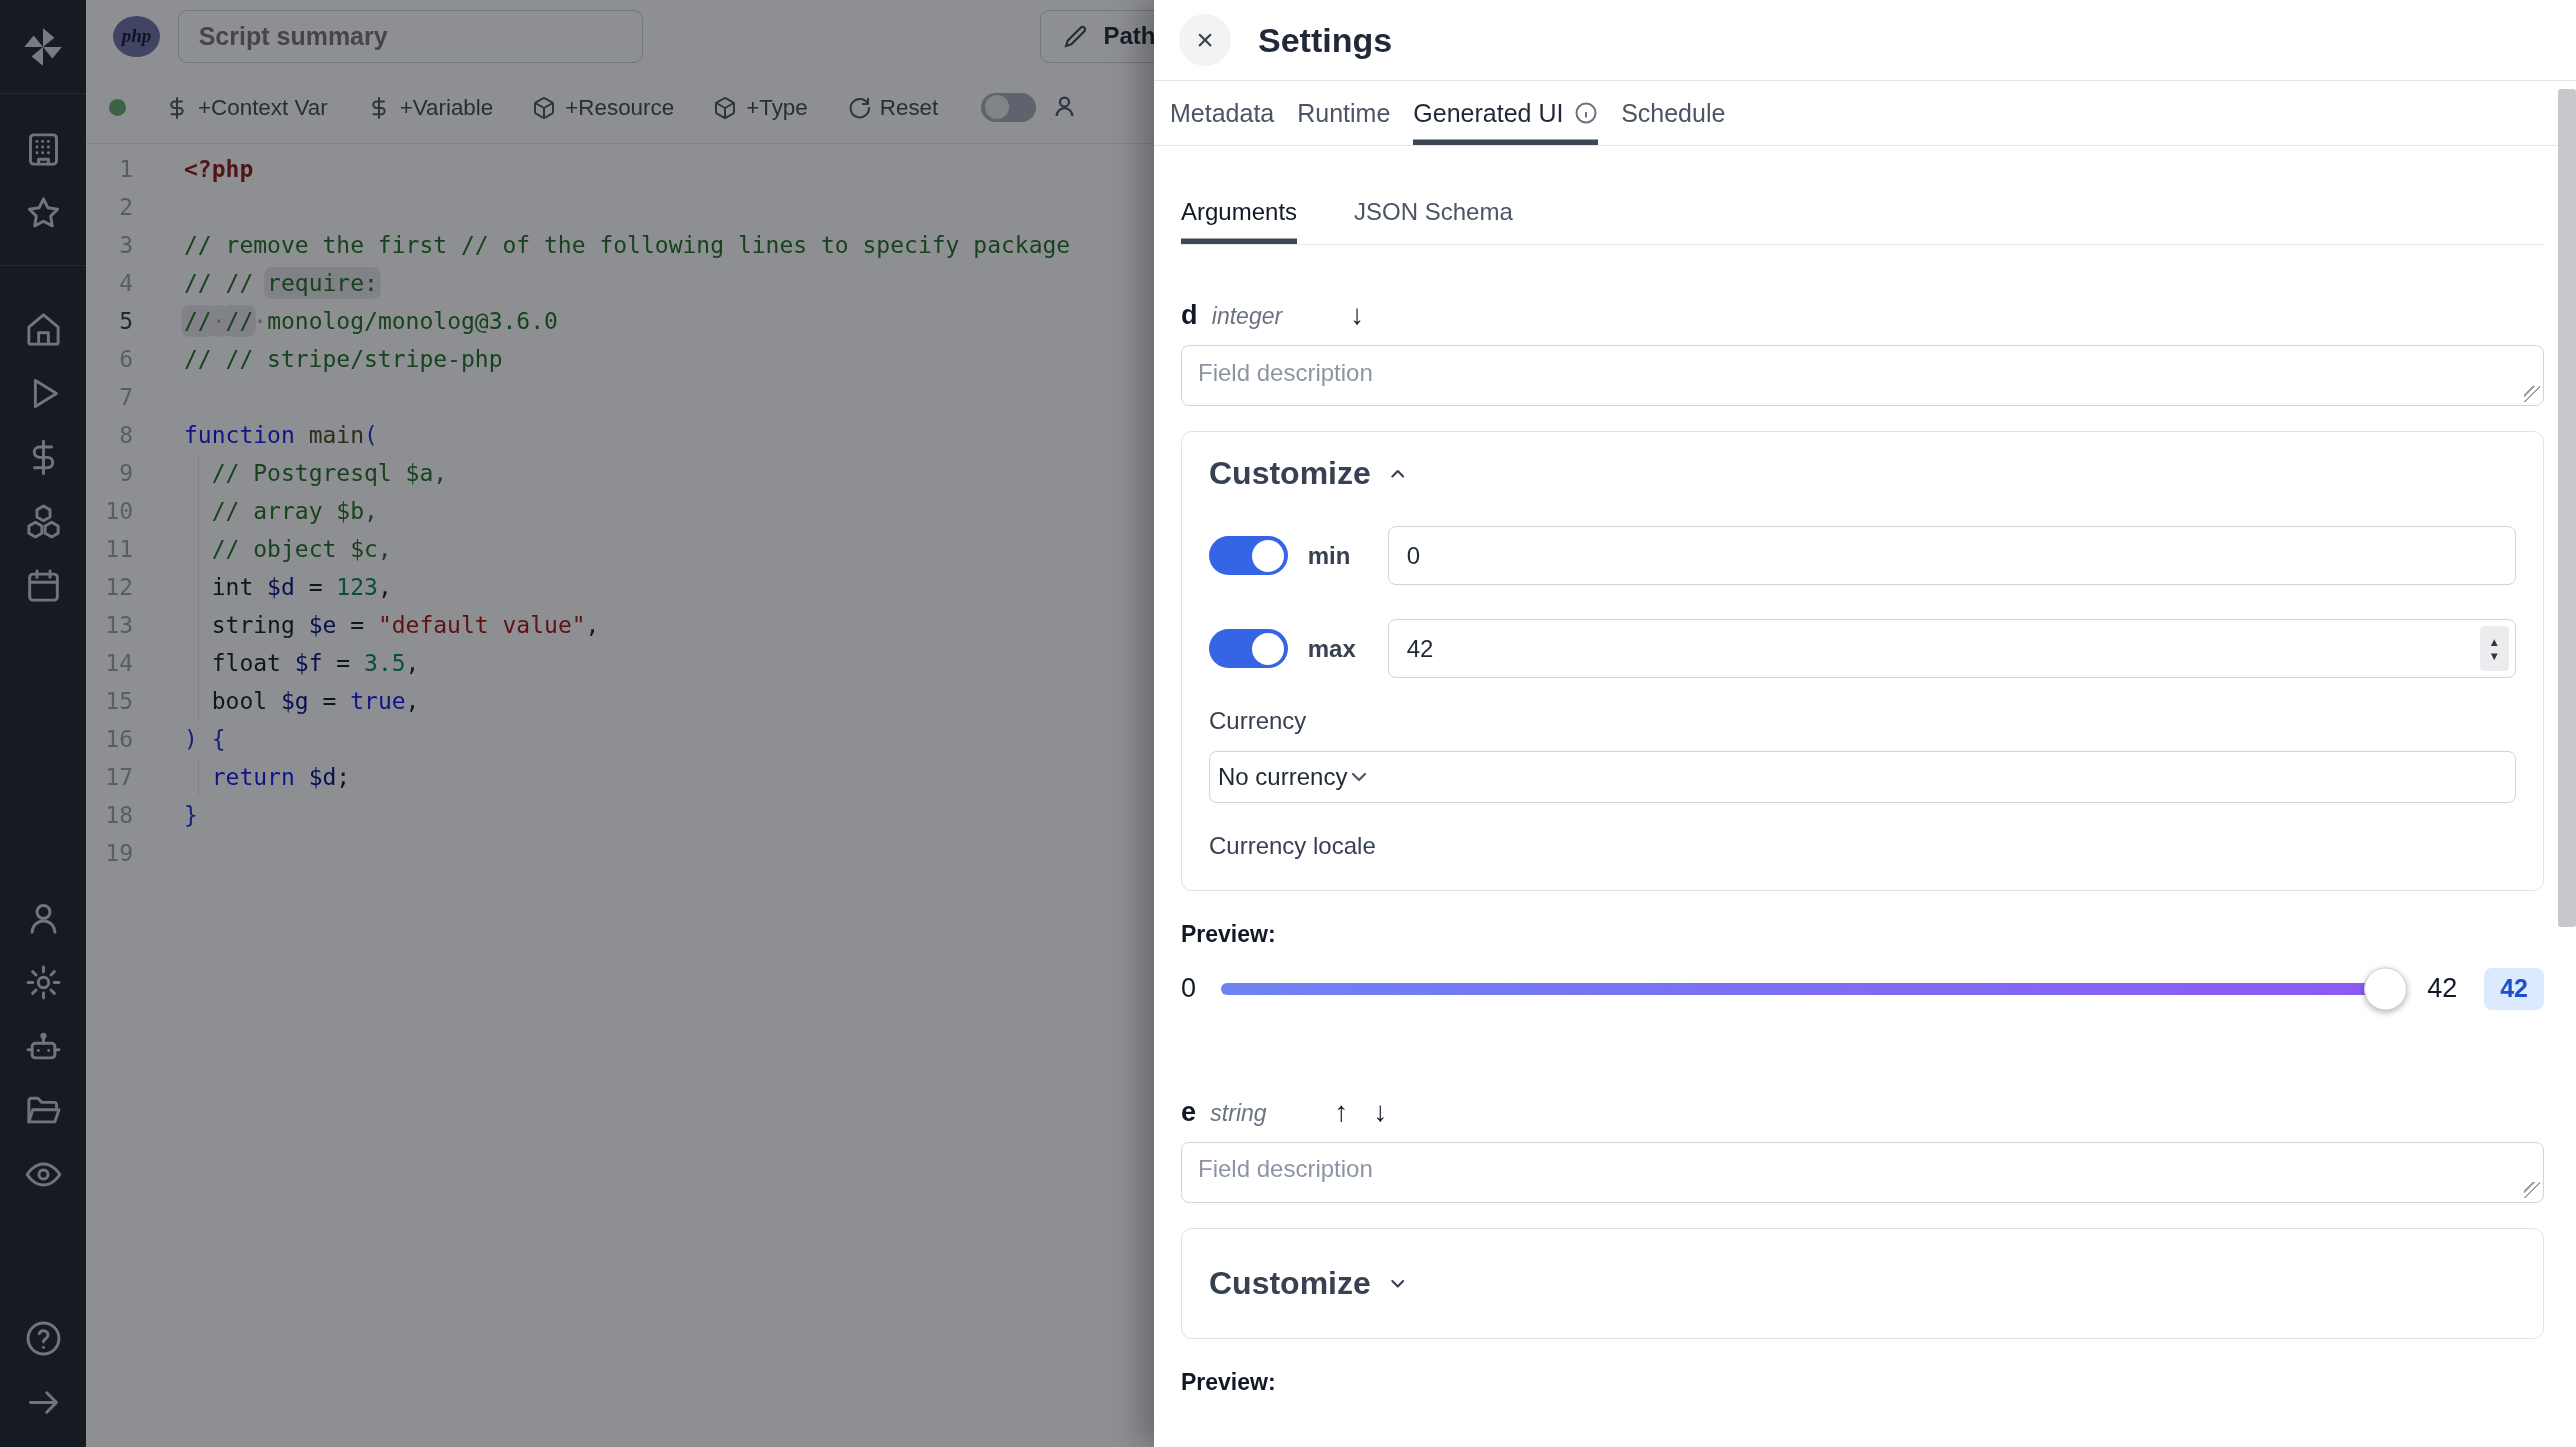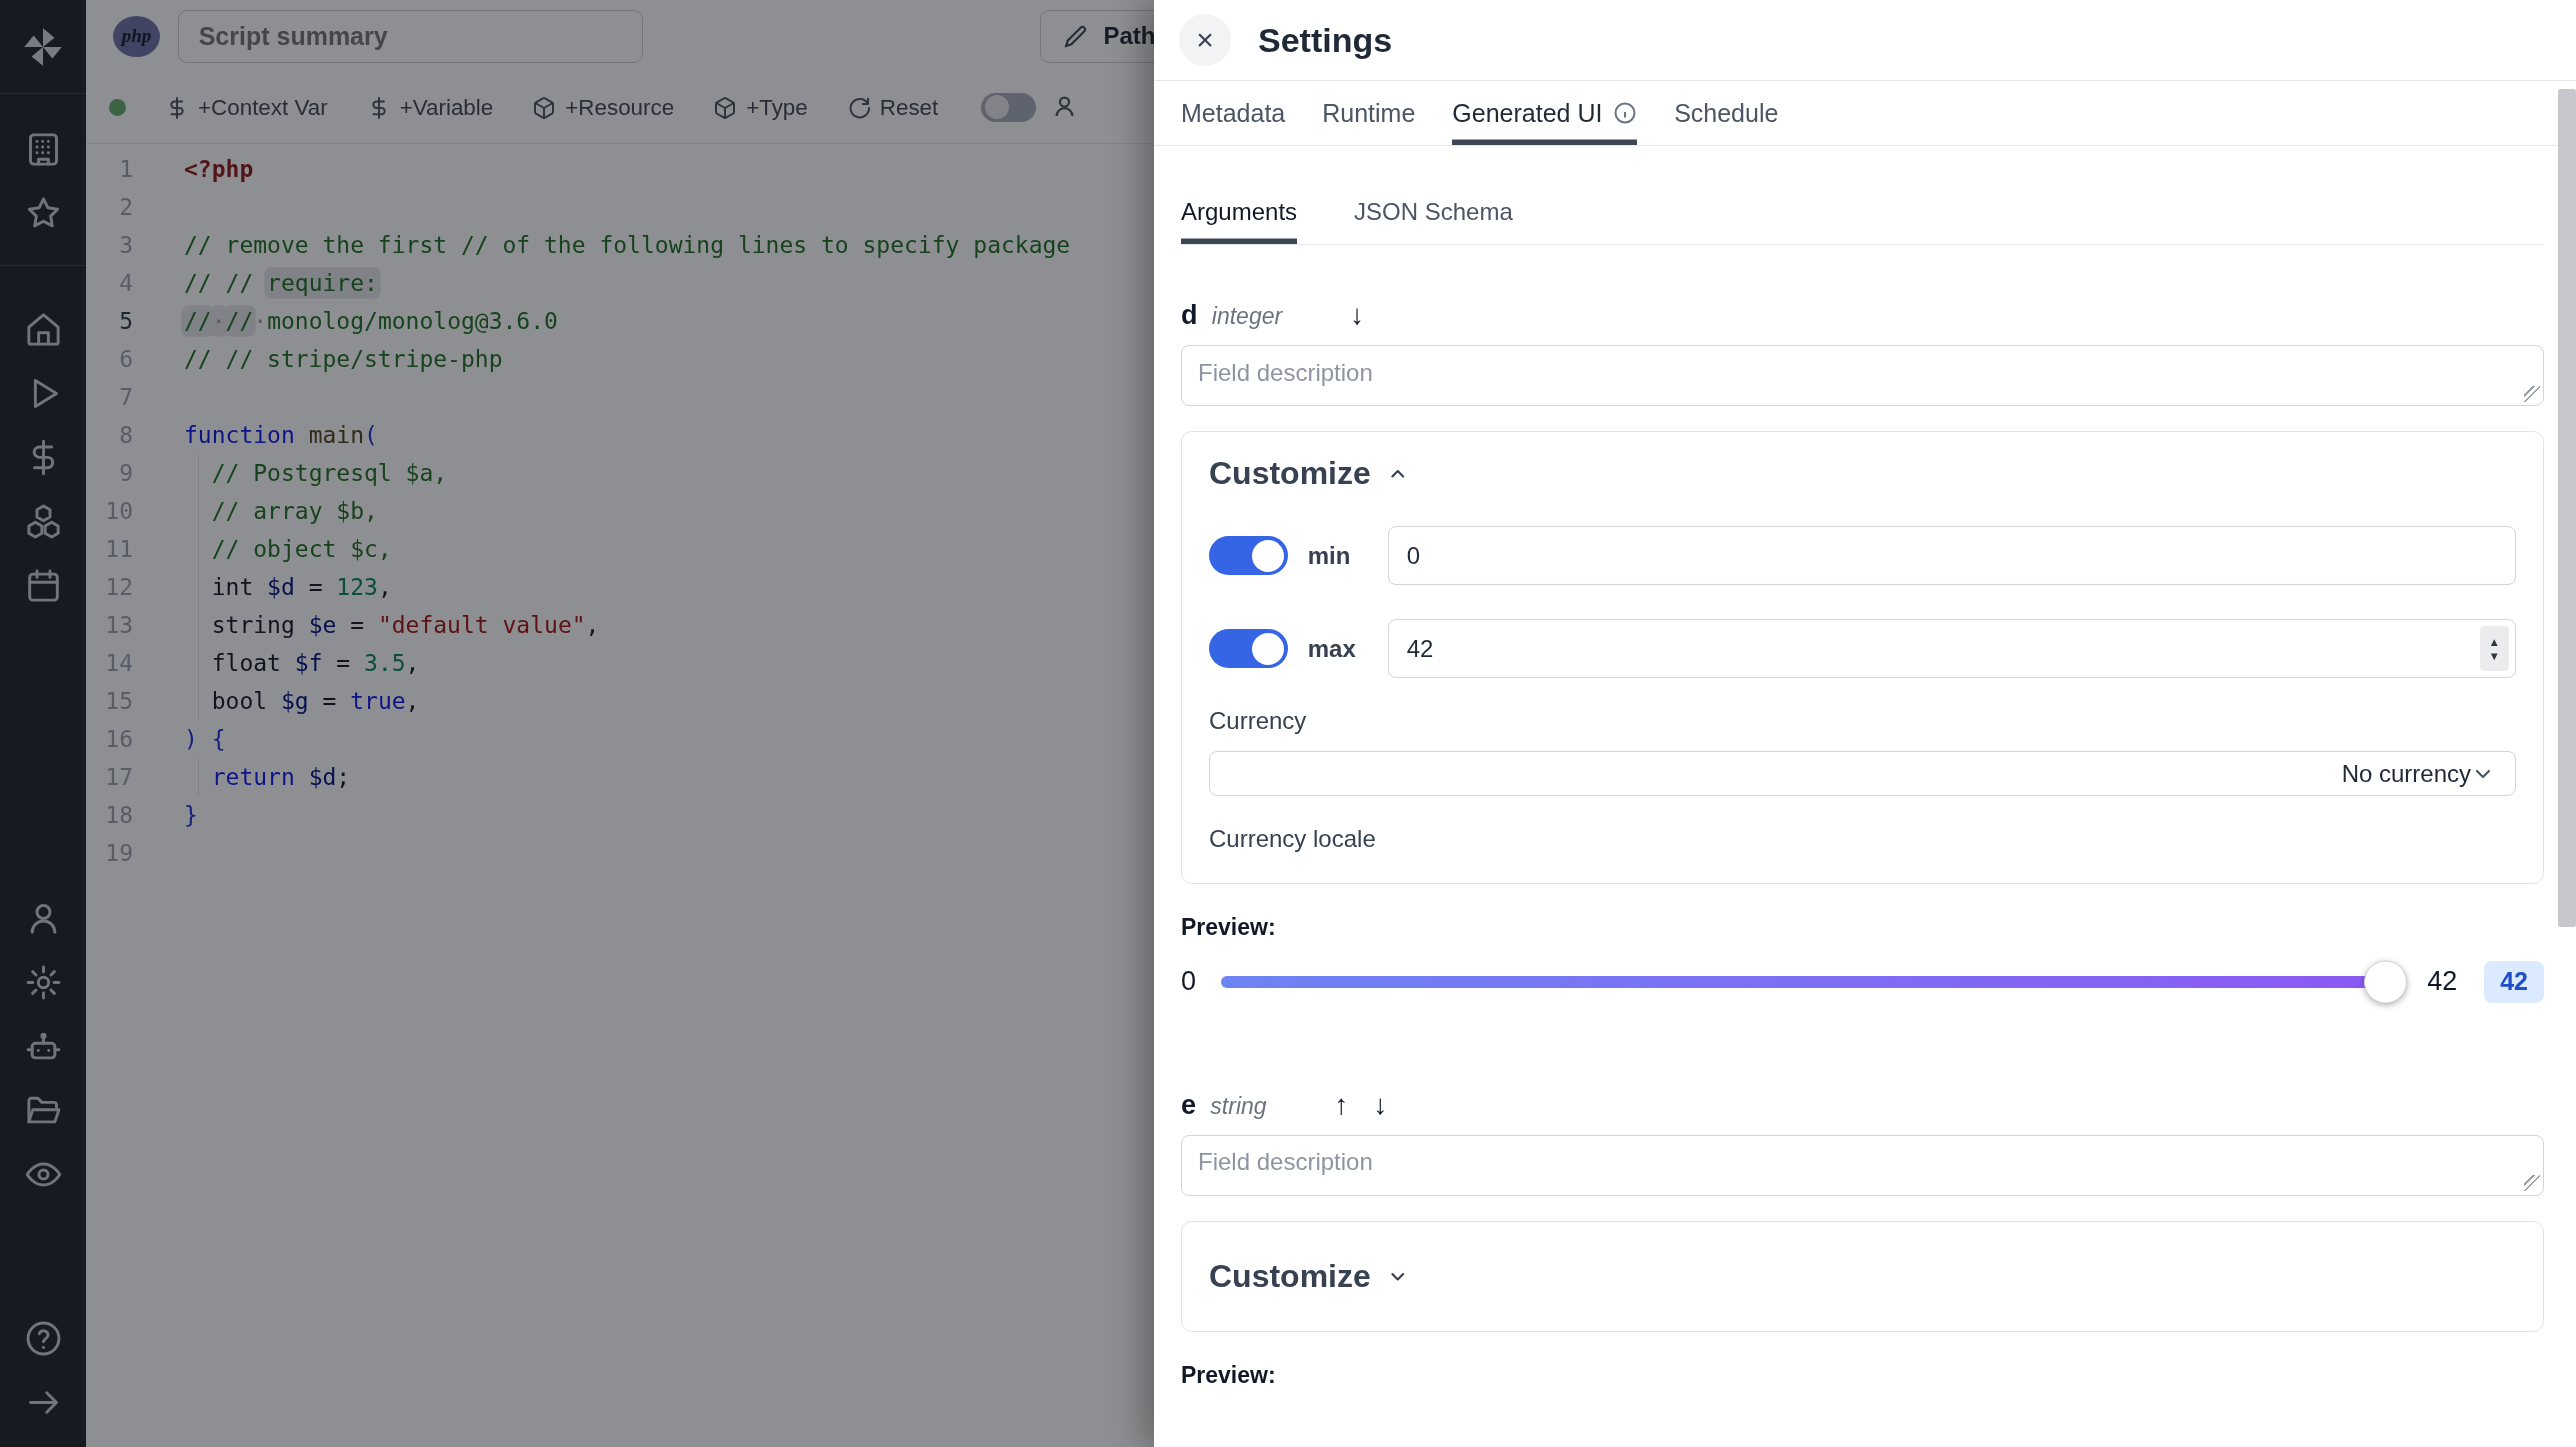--- a/index.html
+++ b/index.html
@@ -72,21 +72,21 @@
 
   
   .drawer { position:absolute; left:1154px; right:0; top:0; bottom:0; background:#fff; z-index:10;
     box-shadow:-12.5px 0 30px rgba(0,0,0,0.28); }
   .drawer-header { height:80px; display:flex; align-items:center; padding-left:25px; gap:27px; }
   .close-btn { width:52px; height:52px; border-radius:50%; background:#f2f3f5; border:none;
     display:flex; align-items:center; justify-content:center; font-size:30px; color:#374151; flex:none;
     line-height:1; }
   .drawer-title { font-size:34px; font-weight:bold; color:#1f2937; }
   .drawer-tabs { height:66px; border-top:0.9px solid #e5e7eb; border-bottom:0.9px solid #e5e7eb;
-    display:flex; align-items:stretch; padding-left:27px; gap:37px; }
+    display:flex; align-items:stretch; padding-left:16px; gap:23px; }
   .dtab { display:flex; align-items:center; gap:10.7px; font-size:25px; color:#4b5563; cursor:default; }
   .dtab.active { color:#1f2937; box-shadow:inset 0 -5.4px 0 #3c4654; }
   .dtab svg { width:24px; height:24px; stroke:#6b7280; fill:none; stroke-width:2; }
 
   .drawer-body { position:relative; padding:0 32px 0 27px; height:calc(100% - 146px); overflow:hidden; }
   .subtabs { margin-top:52px; border-bottom:1.8px solid #e5e7eb; display:flex; gap:57px; }
   .stab { font-size:24px; color:#4b5563; padding-bottom:18px; }
   .stab.active { color:#111827; box-shadow:inset 0 -5.4px 0 #3c4654; }
 
   .field-head { display:flex; align-items:baseline; }
@@ -117,22 +117,22 @@
     border-radius:50%; background:#fff; }
   .mm-label { font-size:24px; font-weight:600; color:#374151; margin:0 23px 0 19.7px; width:57px; }
   .mm-input-wrap { flex:1; position:relative; }
   .mm-input { width:100%; height:59px; border:1.8px solid #d1d5db; border-radius:8px; padding:0 18px;
     font-size:24px; color:#1f2937; font-family:"Liberation Sans", sans-serif; outline:none; }
   .spin { position:absolute; right:7.2px; top:7.2px; bottom:7.2px; width:29px; background:#ececef;
     border-radius:4.5px; display:flex; flex-direction:column; align-items:center; justify-content:center;
     gap:2.7px; color:#2f3540; font-size:11.6px; line-height:1; }
 
   .sub-label { margin-top:29px; font-size:24px; color:#374151; }
-  .sel { margin-top:16px; height:45px; border:1.8px solid #d1d5db; border-radius:8px; display:flex;
-    align-items:center; justify-content:flex-end; padding:0 20px; font-size:24px; color:#1f2937; }
+  .sel { margin-top:16px; height:52px; border:1.8px solid #d1d5db; border-radius:8px; display:flex;
+    align-items:center; justify-content:flex-start; padding:0 8px; font-size:24px; color:#1f2937; }
   .sel svg { width:24px; height:24px; stroke:#4b5563; fill:none; stroke-width:2.2;
     stroke-linecap:round; stroke-linejoin:round; }
 
   .preview-label { margin-top:30px; font-size:23px; font-weight:600; color:#111827; }
   .slider-row { margin-top:19.7px; display:flex; align-items:center; }
   .sl-min { font-size:27px; color:#111827; }
   .sl-track { flex:1; margin:0 27px 0 25px; position:relative; height:12.5px; border-radius:7.2px;
     background:linear-gradient(90deg,#6d83f3,#8d59f3); }
   .sl-knob { position:absolute; right:-7.2px; top:50%; transform:translateY(-50%); width:43px; height:43px;
     border-radius:50%; background:#fff; border:1.8px solid #cbd2dc; box-shadow:0 1.8px 6.3px rgba(0,0,0,0.3); }

